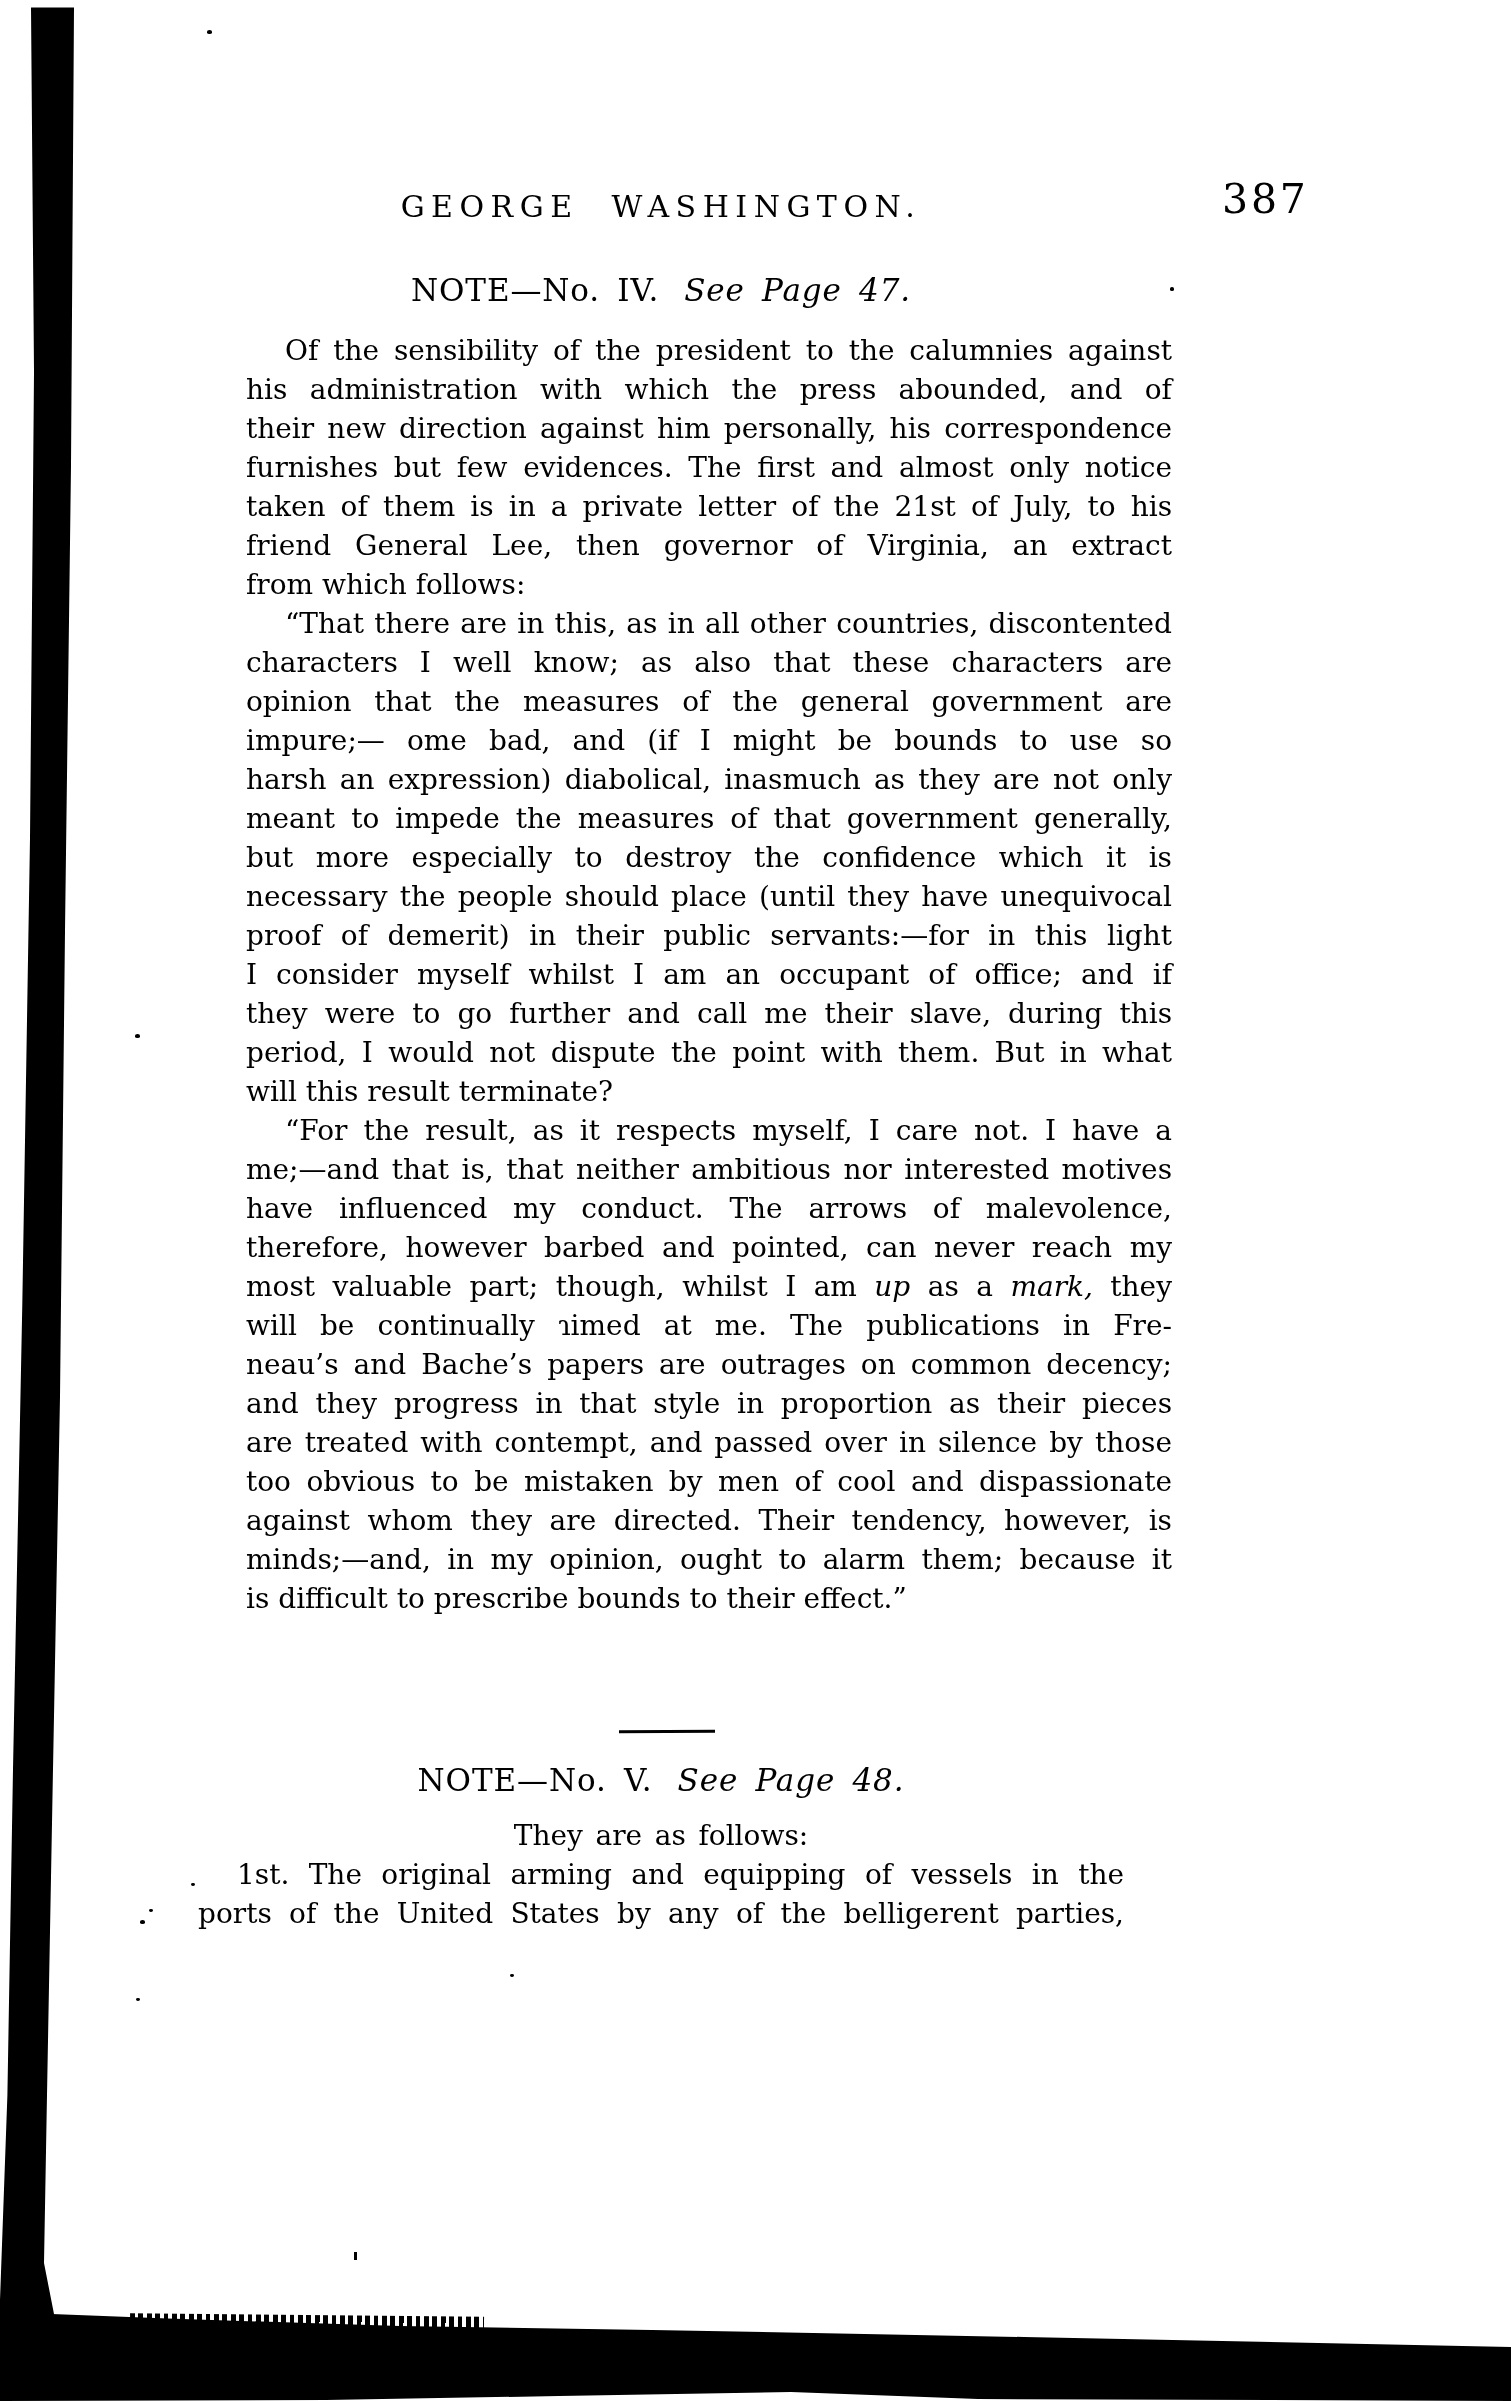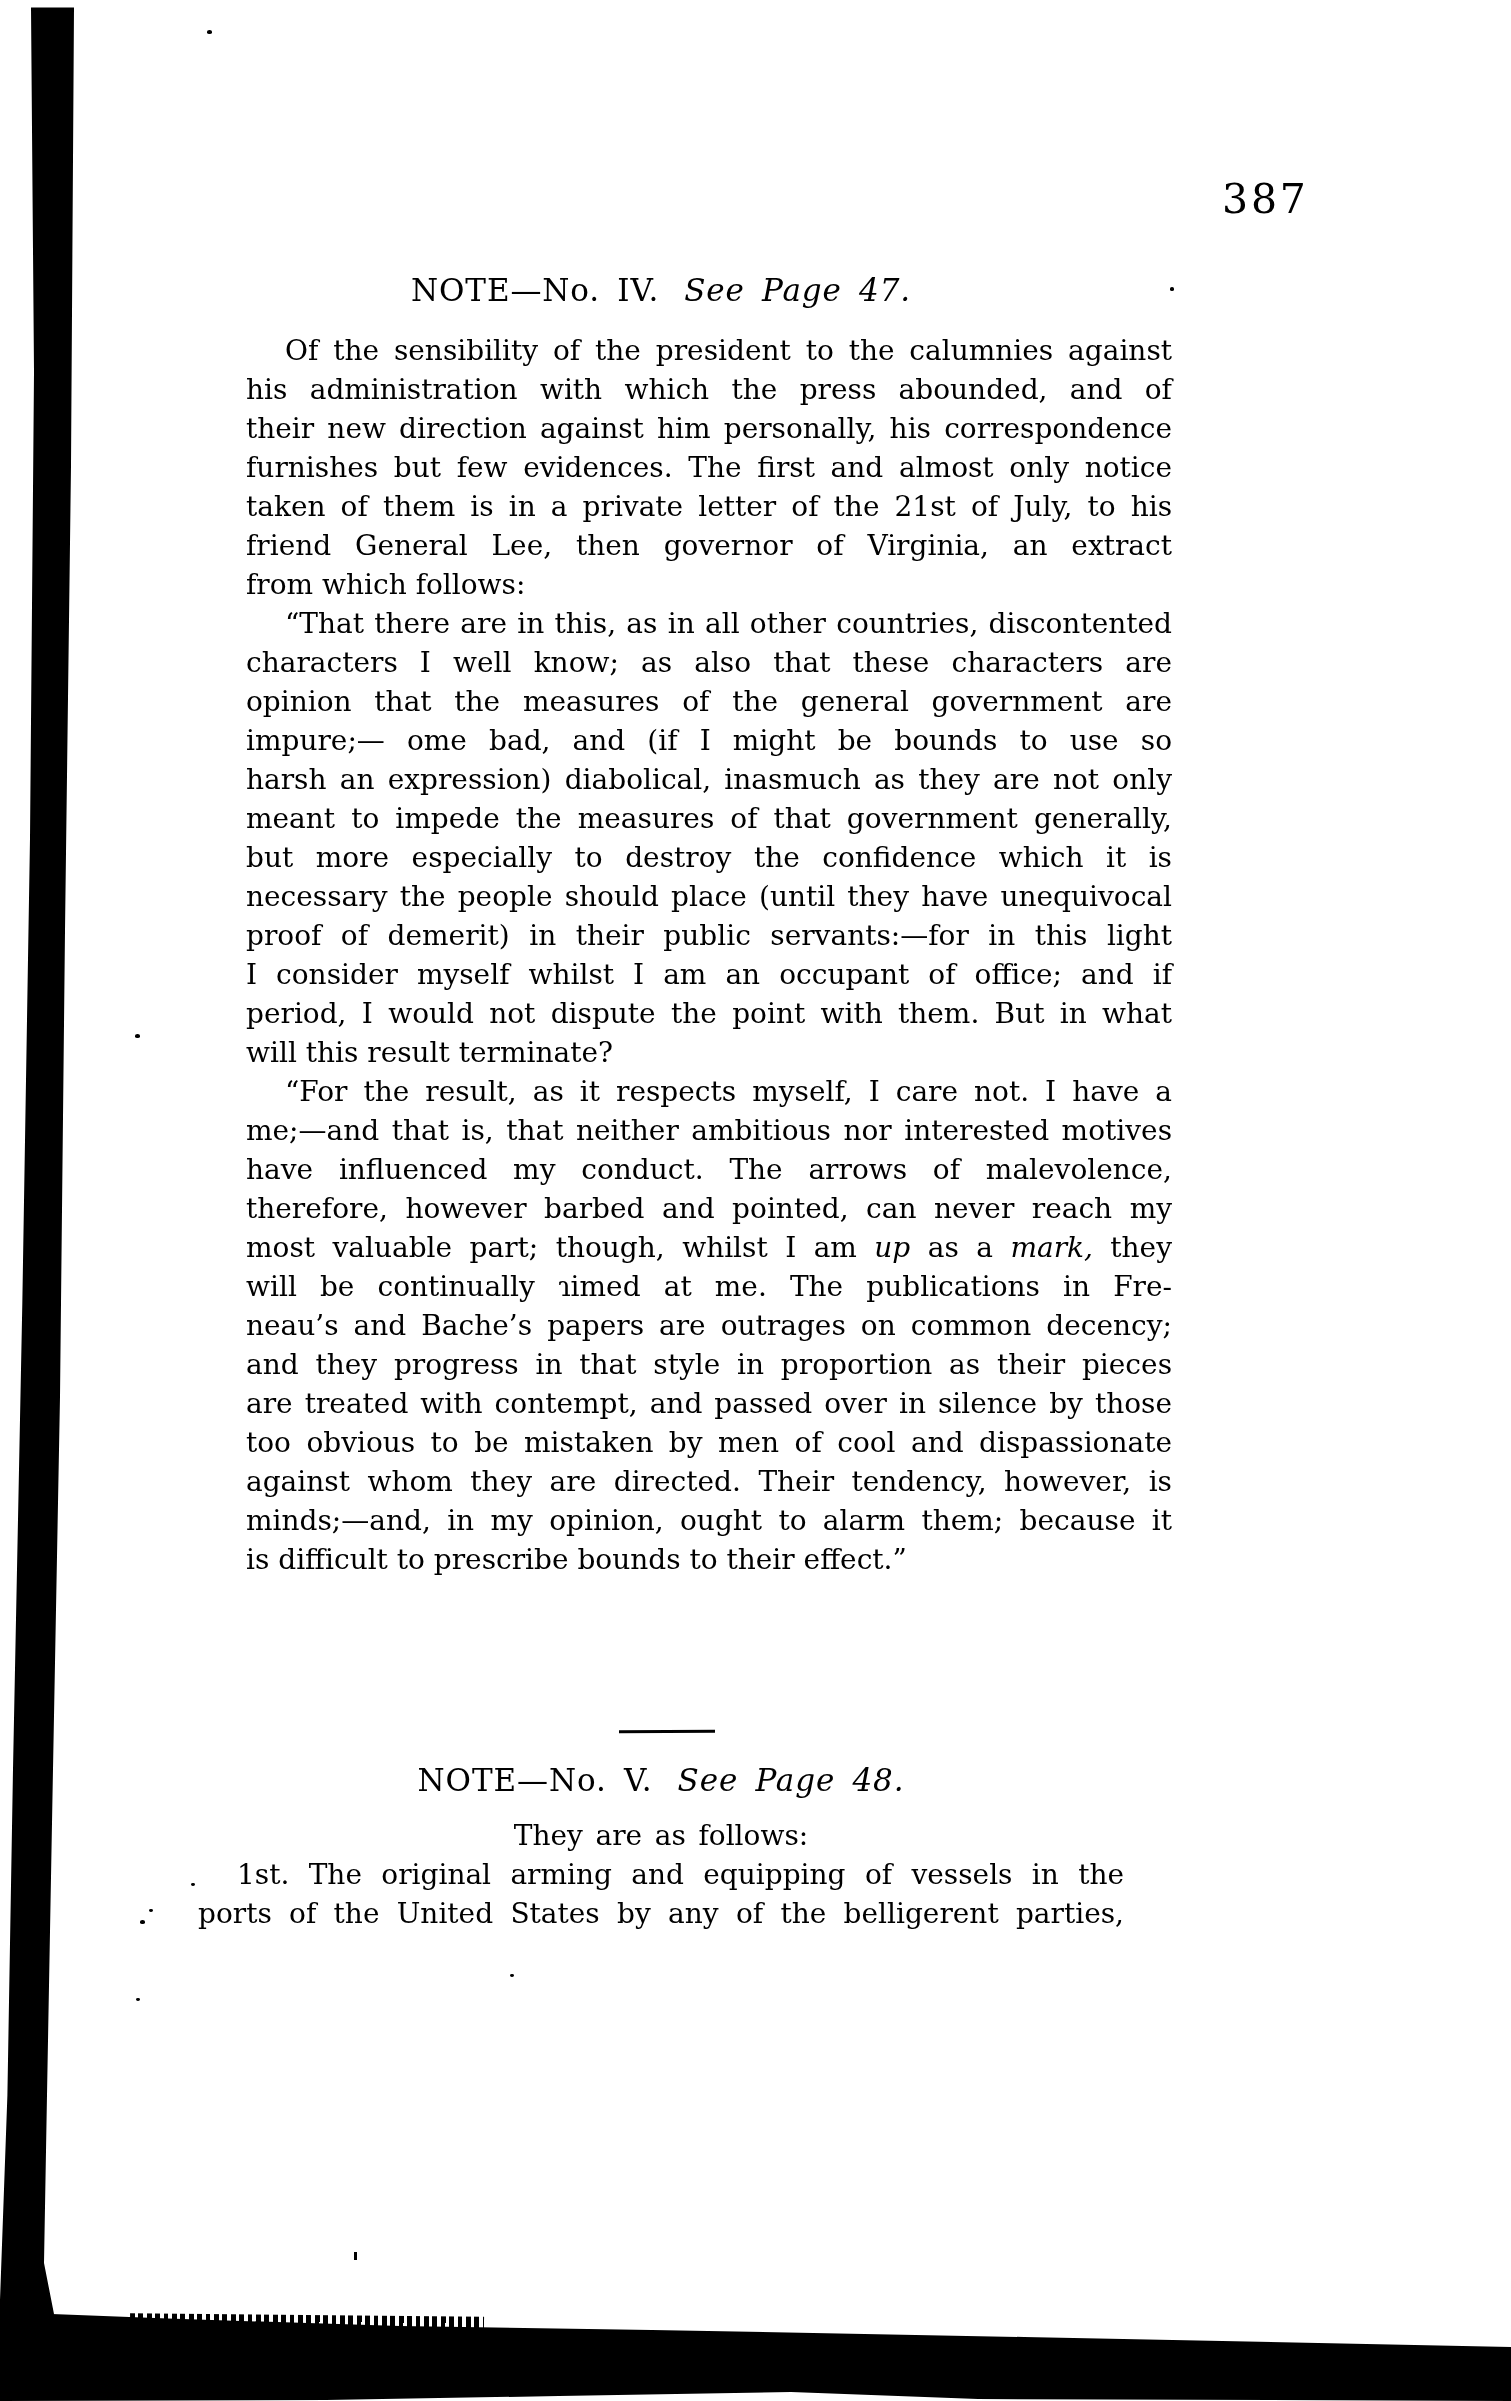--- a/index.html
+++ b/index.html
@@ -64,20 +64,21 @@
   <i class="speck" style="left:207px;top:30px;width:4.7px;height:3.7px;"></i>
   <i class="speck" style="left:1170px;top:287px;width:3.7px;height:3.7px;"></i>
   <i class="speck" style="left:135px;top:1034px;width:4.7px;height:3.7px;"></i>
   <i class="speck" style="left:191px;top:1883px;width:3.7px;height:2.8px;"></i>
   <i class="speck" style="left:149px;top:1909px;width:3.7px;height:2.8px;"></i>
   <i class="speck" style="left:140px;top:1920px;width:4.7px;height:3.7px;"></i>
   <i class="speck" style="left:510px;top:1974px;width:3.7px;height:2.8px;"></i>
   <i class="speck" style="left:136px;top:1998px;width:3.7px;height:2.8px;"></i>
   <i class="speck" style="left:354px;top:2252px;width:2.8px;height:8.4px;border-radius:0;"></i>
 
+  <div class="running-header">GEORGE WASHINGTON.</div>
   <div class="page-number">387</div>
 
   <div class="note-heading" id="h4">
     <span class="hl">NOTE—No. IV.</span><span class="it">See Page 47.</span>
   </div>
 
   <div class="body-block" id="note4-body">
     <div>
         <div class="tline first">Of the sensibility of the president to the calumnies against</div>
         <div class="tline">his administration with which the press abounded, and of</div>
@@ -91,20 +92,21 @@
         <div class="tline first">“That there are in this, as in all other countries, discontented</div>
         <div class="tline">characters I well know; as also that these characters are</div>
         <div class="tline">opinion that the measures of the general government are</div>
         <div class="tline">impure;— ome bad, and (if I might be bounds to use so</div>
         <div class="tline">harsh an expression) diabolical, inasmuch as they are not only</div>
         <div class="tline">meant to impede the measures of that government generally,</div>
         <div class="tline">but more especially to destroy the confidence which it is</div>
         <div class="tline">necessary the people should place (until they have unequivocal</div>
         <div class="tline">proof of demerit) in their public servants:—for in this light</div>
         <div class="tline">I consider myself whilst I am an occupant of office; and if</div>
+        <div class="tline">they were to go further and call me their slave, during this</div>
         <div class="tline">period, I would not dispute the point with them. But in what</div>
         <div class="tline last">will this result terminate?</div>
       </div>
     <div>
         <div class="tline first">“For the result, as it respects myself, I care not. I have a</div>
         <div class="tline">me;—and that is, that neither ambitious nor interested motives</div>
         <div class="tline">have influenced my conduct. The arrows of malevolence,</div>
         <div class="tline">therefore, however barbed and pointed, can never reach my</div>
         <div class="tline"><span>most valuable part; though, whilst I am </span><span class="it">up</span><span> as a </span><span class="it">mark,</span><span> they</span></div>
         <div class="tline">will be continually ɿimed at me. The publications in Fre-</div>

